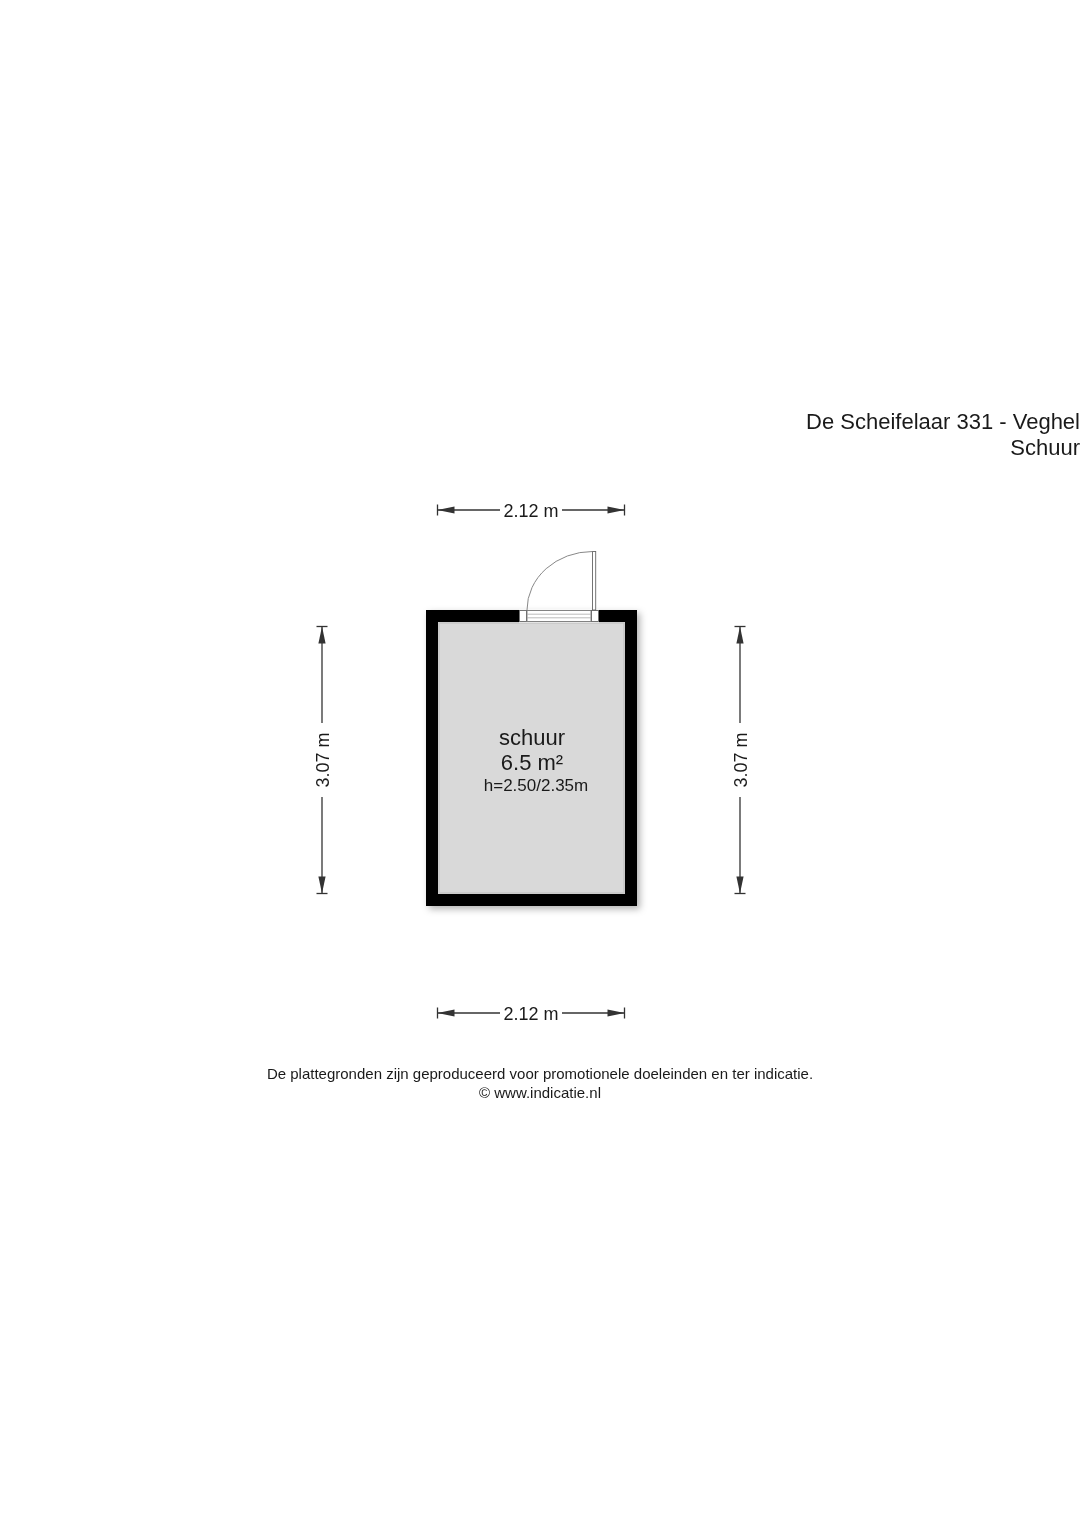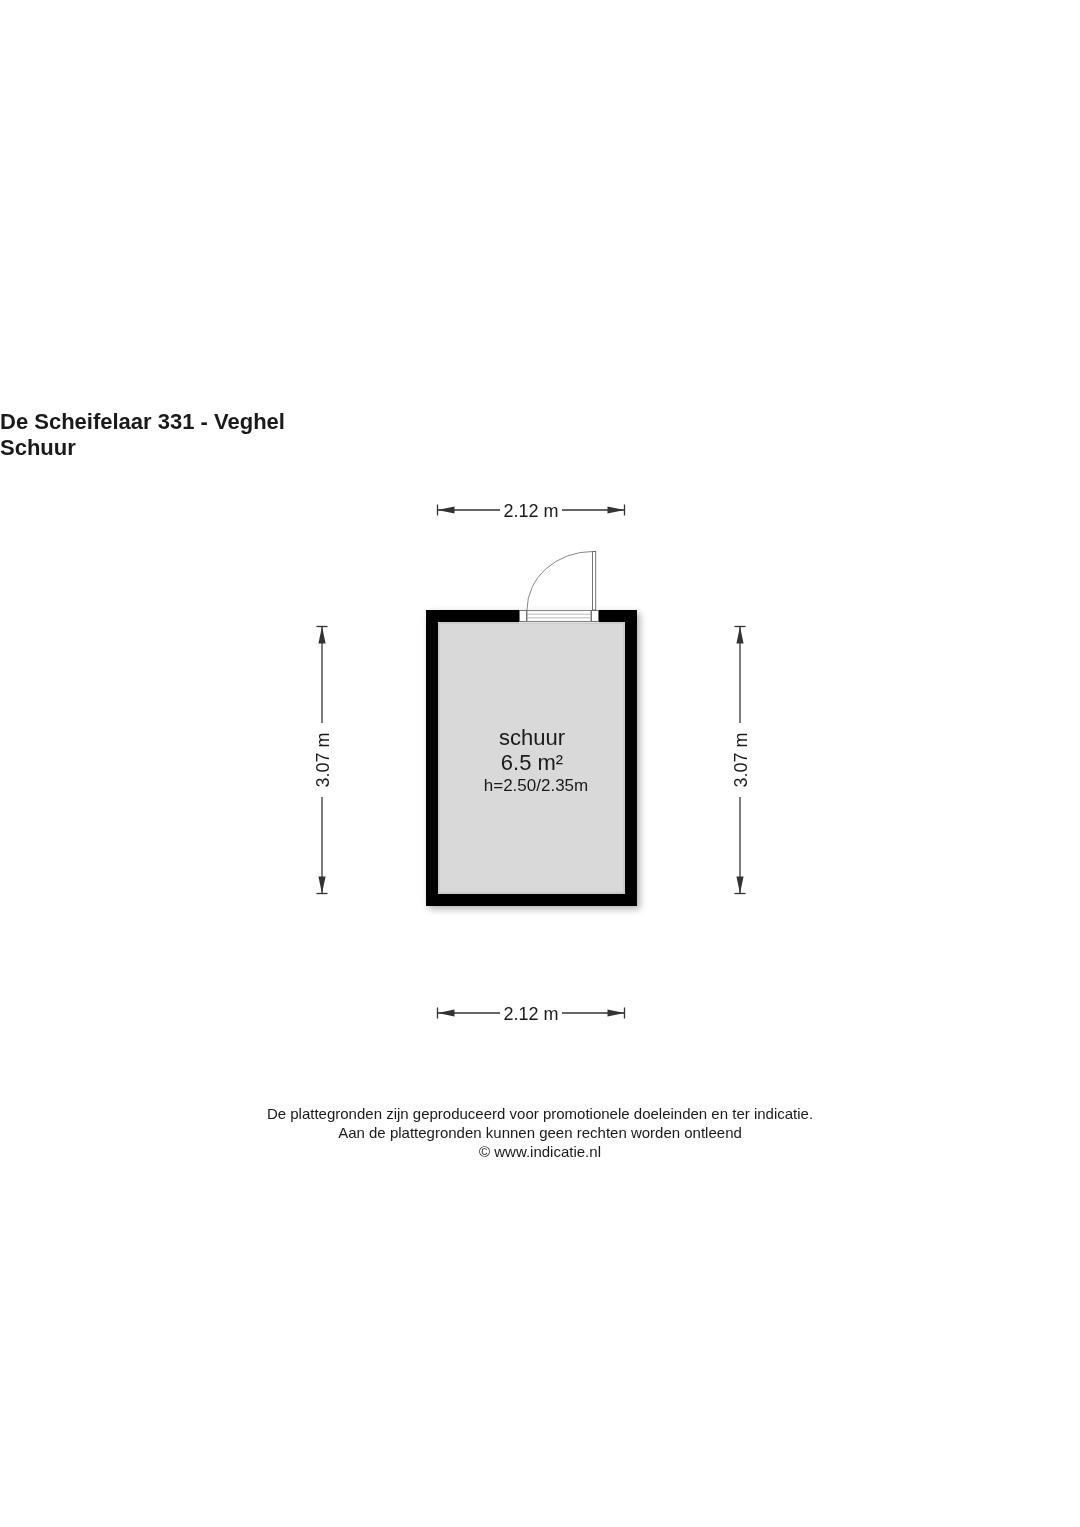--- a/index.html
+++ b/index.html
@@ -14,43 +14,42 @@
     background: #ffffff;
     font-family: "Liberation Sans", "DejaVu Sans", sans-serif;
     color: #1a1a1a;
     overflow: hidden;
   }
   .title-block {
     position: absolute;
     top: 409px;
     left: 0;
     width: 1080px;
-    text-align: left;
-    font-weight: bold;
+    text-align: right;
+    font-weight: normal;
     font-size: 22px;
     line-height: 26px;
     color: #1a1a1a;
   }
   .plan-svg {
     position: absolute;
     left: 0;
     top: 0;
     width: 1080px;
     height: 1527px;
   }
   .footer-block {
     position: absolute;
     top: 1064px;
     left: 0;
     width: 1080px;
     text-align: center;
     font-size: 15px;
     line-height: 19px;
     color: #1a1a1a;
-    margin-top: 40px;
   }
   svg text {
     font-family: "Liberation Sans", "DejaVu Sans", sans-serif;
     fill: #1a1a1a;
   }
   .dim-label { font-size: 18px; }
   .room-name { font-size: 22px; }
   .room-area { font-size: 22px; }
   .room-hnote { font-size: 17px; }
 </style>
@@ -135,17 +134,16 @@
       </g>
 
       <text class="room-name" x="532" y="745" text-anchor="middle">schuur</text>
       <text class="room-area" x="532" y="770" text-anchor="middle">6.5 m²</text>
       <text class="room-hnote" x="536" y="791" text-anchor="middle">h=2.50/2.35m</text>
     </g>
   </svg>
 
   <div class="footer-block">
     <div>De plattegronden zijn geproduceerd voor promotionele doeleinden en ter indicatie.</div>
-    <div>Aan de plattegronden kunnen geen rechten worden ontleend</div>
     <div>© www.indicatie.nl</div>
   </div>
 
 </div>
 
 </body></html>

